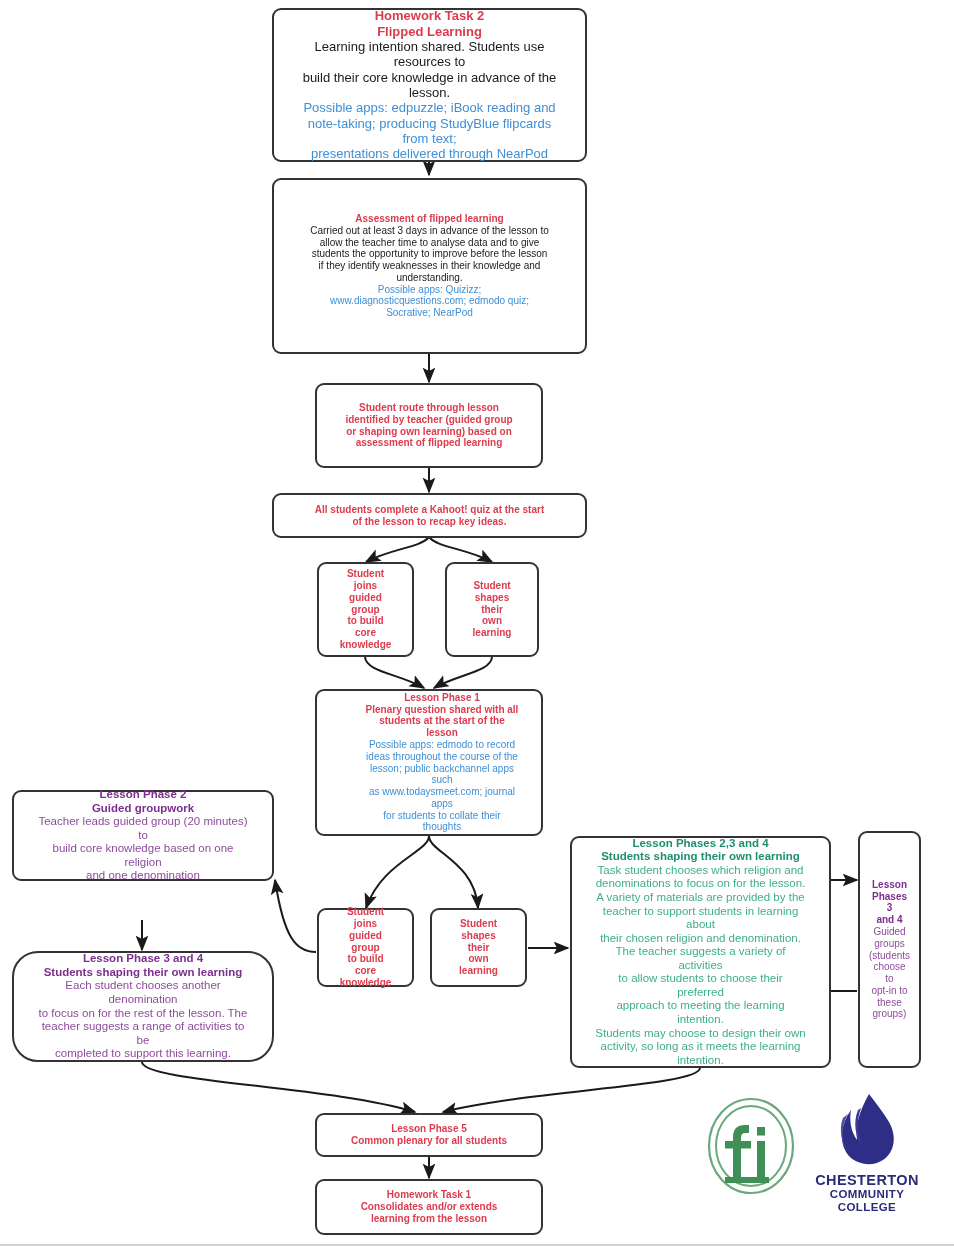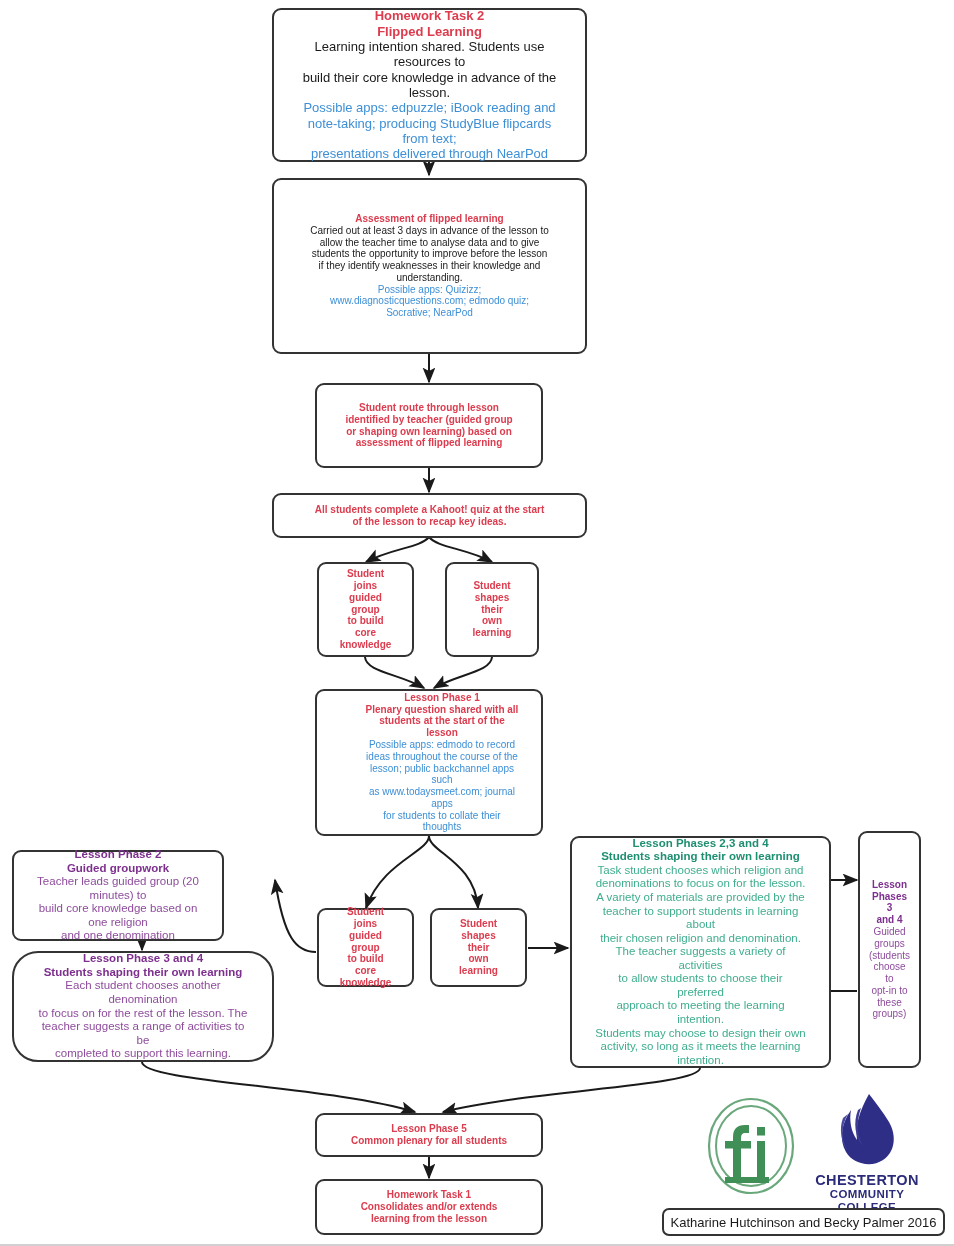--- a/index.html
+++ b/index.html
@@ -226,21 +226,21 @@
   </div>
 
   <div class="node" style="left:430px; top:908px; width:97px; height:79px;">
     <p class="f12">
       <span class="ln redhd">Student</span>
       <span class="ln redhd">shapes their</span>
       <span class="ln redhd">own learning</span>
     </p>
   </div>
 
-  <div class="node" style="left:12px; top:850px; width:212px; height:91px;border-radius:9px;">
+  <div class="node" style="left:12px; top:790px; width:262px; height:91px;border-radius:9px;">
     <p class="f11">
       <span class="ln purplehd">Lesson Phase 2</span>
       <span class="ln purplehd">Guided groupwork</span>
       <span class="ln purple">Teacher leads guided group (20 minutes) to</span>
       <span class="ln purple">build core knowledge based on one religion</span>
       <span class="ln purple">and one denomination</span>
     </p>
   </div>
 
   <div class="node" style="left:12px; top:951px; width:262px; height:111px;border-radius:26px;">
@@ -321,19 +321,16 @@
       <path d="M54,2 C44,20 40,34 42,48 C36,40 34,28 36,18 C26,32 24,48 31,60 C38,72 56,76 68,68 C80,60 82,44 74,30 C68,20 60,10 54,2 Z" fill="#2e2e86"></path>
       <path d="M33,22 C26,34 26,48 32,58 C26,50 24,36 28,26 Z" fill="#4a4a9e"></path>
       <path d="M46,16 C41,30 42,44 48,54 C40,46 38,30 43,18 Z" fill="#3c3c92"></path>
     </svg>
     <div class="cc-label">
       <div class="cc-l1">CHESTERTON</div>
       <div class="cc-l2">COMMUNITY COLLEGE</div>
     </div>
   </div>
 
-  <div class="credit" style="left:662px; top:1208px; width:283px; height:28px;">
-    <span>Katharine Hutchinson and Becky Palmer 2016</span>
-  </div>
 
   <div class="bottom-rule"></div>
 
 </div>
 
 </body></html>

